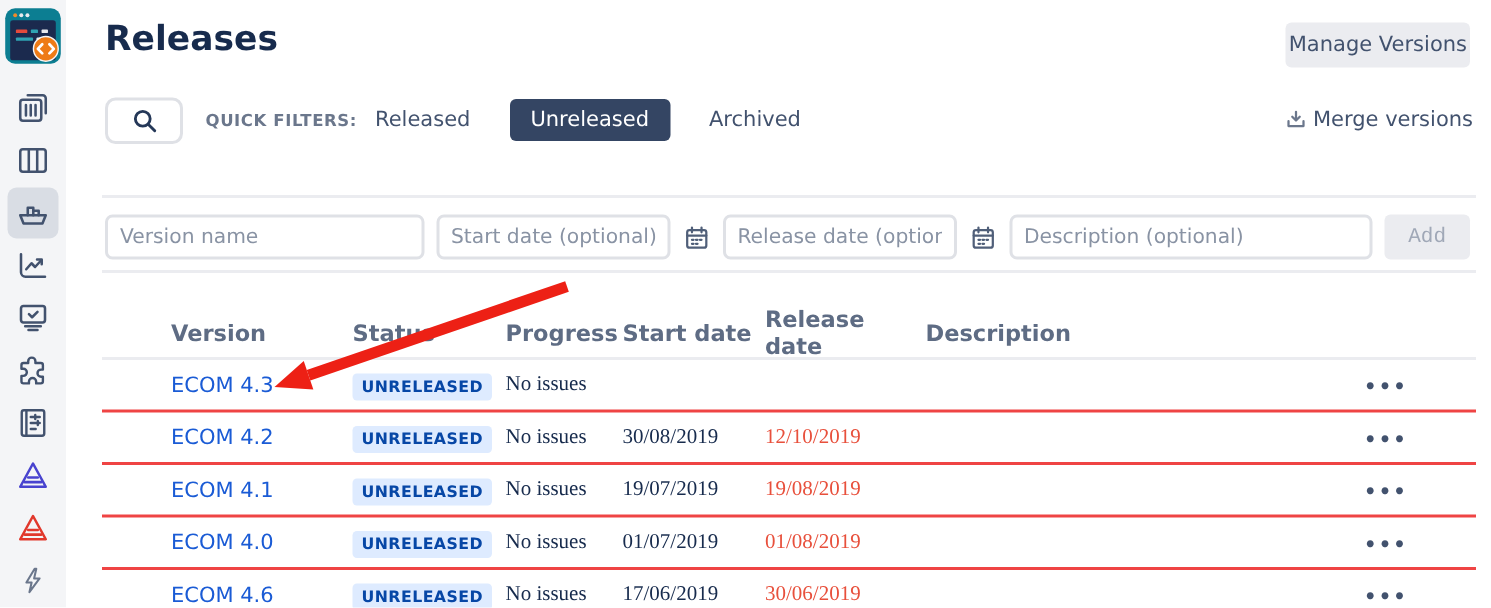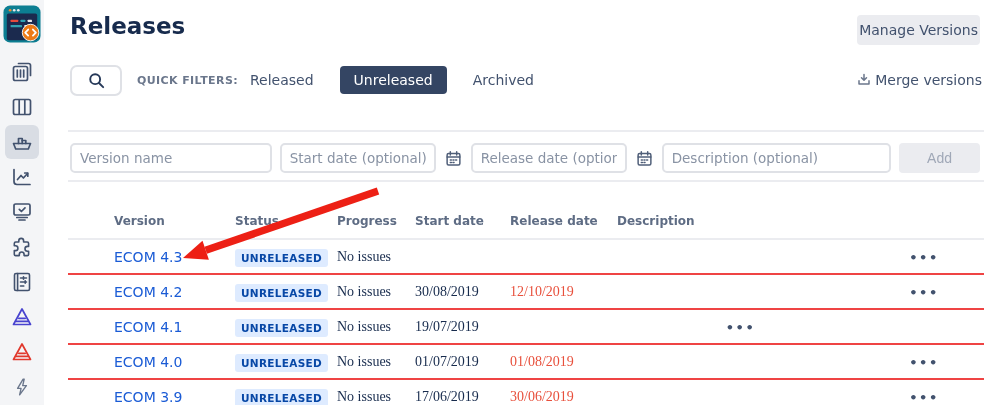--- a/index.html
+++ b/index.html
@@ -40,29 +40,29 @@
   .d1 { top: 130px; } .d2 { top: 180px; }
 
   .add-form { position: absolute; left: 26px; right: 14px; top: 143px; display: flex;
     align-items: center; gap: 8px; }
   .tf { height: 30px; border: 2px solid #dfe1e6; border-radius: 5px; padding: 0 8px;
     font-size: 13.5px; font-family: inherit; color: #172b4d; background: #fff; }
   .tf::placeholder { color: #8993a4; opacity: 1; }
   .tf-version { width: 216px; } .tf-date { width: 156px; } .tf-desc { width: 246px; }
   .cal-btn { background: none; border: none; padding: 0 1px; cursor: pointer; display: flex; }
   .add-btn { margin-left: auto; background: #ebecf0; color: #a0a8b7; font-size: 14px;
-    font-weight: 500; padding: 7px 28px; border-radius: 4px; border: none;
-    font-family: Liberation Sans, sans-serif; cursor: pointer; }
+    font-weight: 500; padding: 7px 16px; border-radius: 4px; border: none;
+    font-family: Liberation Mono, monospace; cursor: pointer; }
 
   
   .vtable { position: absolute; left: 24px; right: 10px; top: 204px; }
   .trow { display: grid; grid-template-columns: 46px 121px 102px 78px 95px 107px 1fr 120px;
     align-items: center; height: 35px; border-bottom: 2px solid #ef4444; }
   .thead { height: 36px; border-bottom: 2px solid #ebecf0; }
-  .th { font-size: 12px; font-weight: bold; color: #5e6c84; }
+  .th { font-size: 15px; font-weight: bold; color: #5e6c84; }
   .th-actions { text-align: center; }
   .handle { width: 14px; height: 14px; margin-left: 10px; cursor: grab;
     background-image: radial-gradient(circle, #c1c7d0 1.5px, transparent 1.6px);
     background-size: 5px 5px; background-position: 0 0; }
   .v-link { color: var(--accent-link, #1a5bd5); font-size: 14px; text-decoration: none; cursor: pointer; }
   .badge { display: inline-block; background: var(--badge-bg, #deebff);
     color: var(--badge-text, #0747a6); font-size: 10.5px; font-weight: bold;
     letter-spacing: 0.3px; padding: 3px 6px; border-radius: 3px; }
   .cell { font-size: 14px; color: #172b4d; font-family: Liberation Serif, serif; }
   .cell.overdue { color: var(--overdue-date, #e8503c); }
@@ -244,38 +244,39 @@
       <span class="cell"></span>
       <span class="actions-cell"><button class="dots-btn">•••</button></span>
     </div>
 
     <div class="trow">
       <span><span class="handle"></span></span>
       <a class="v-link">ECOM 4.1</a>
       <span><span class="badge">UNRELEASED</span></span>
       <span class="cell">No issues</span>
       <span class="cell">19/07/2019</span>
+      <span class="cell overdue">19/08/2019</span>
       <span class="cell"></span>
       <span class="actions-cell"><button class="dots-btn">•••</button></span>
     </div>
 
     <div class="trow">
       <span><span class="handle"></span></span>
       <a class="v-link">ECOM 4.0</a>
       <span><span class="badge">UNRELEASED</span></span>
       <span class="cell">No issues</span>
       <span class="cell">01/07/2019</span>
       <span class="cell overdue">01/08/2019</span>
       <span class="cell"></span>
       <span class="actions-cell"><button class="dots-btn">•••</button></span>
     </div>
 
     <div class="trow">
       <span><span class="handle"></span></span>
-      <a class="v-link">ECOM 3.9</a>
+      <a class="v-link">ECOM 4.6</a>
       <span><span class="badge">UNRELEASED</span></span>
       <span class="cell">No issues</span>
       <span class="cell">17/06/2019</span>
       <span class="cell overdue">30/06/2019</span>
       <span class="cell"></span>
       <span class="actions-cell"><button class="dots-btn">•••</button></span>
     </div>
   </div>
 </main>
 

